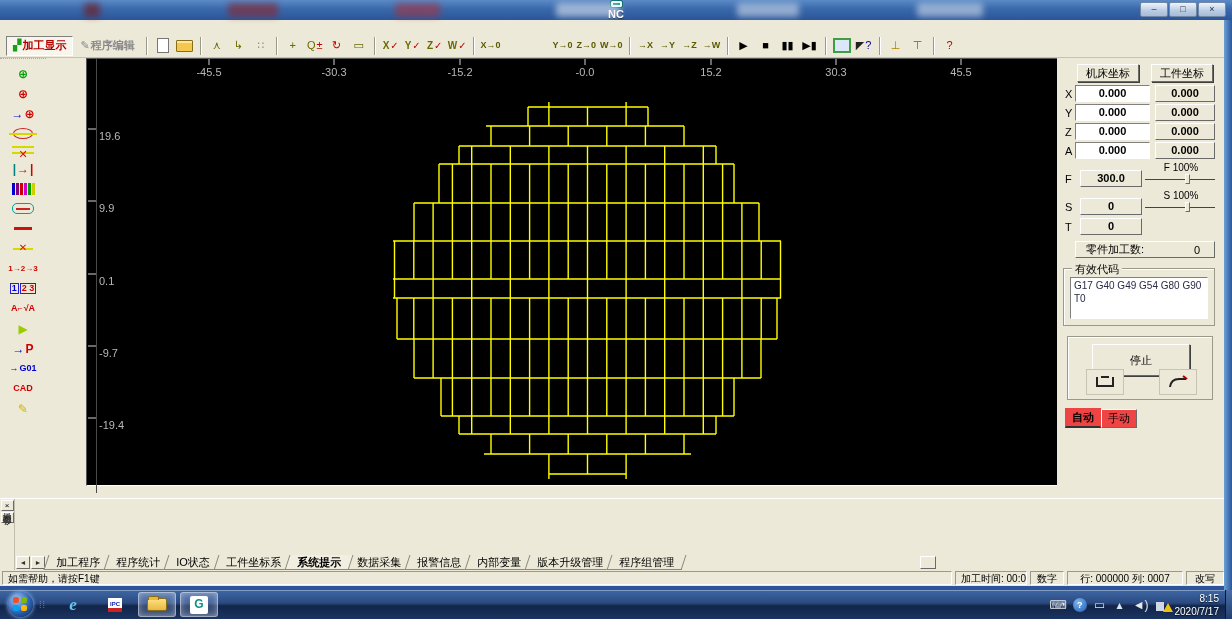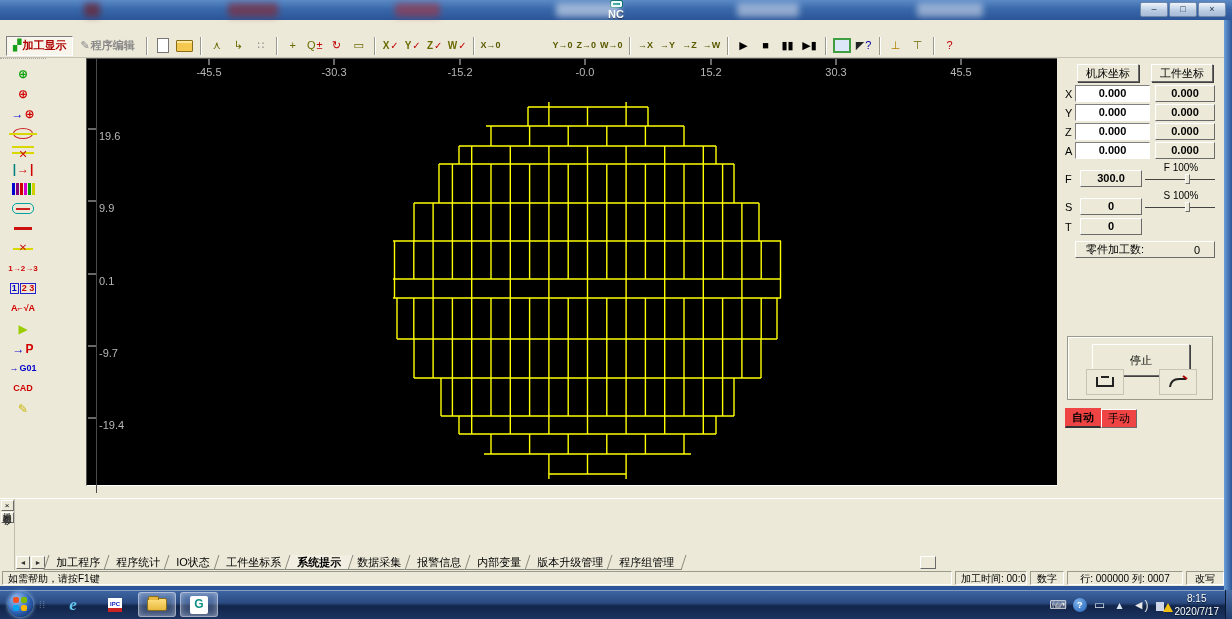--- a/index.html
+++ b/index.html
@@ -135,21 +135,21 @@
   .g-nc{background:#fff;color:#0c8f86;font-weight:bold;font-size:12px;width:18px;height:18px;text-align:center;line-height:17px;border-radius:2px;}
   #tray{margin-left:auto;display:flex;align-items:center;gap:6px;}
   .tr{display:flex;align-items:center;justify-content:center;min-width:14px;height:18px;}
   .tr span{font-size:12px;line-height:1;}
   .tr-help{width:14px;height:14px;border-radius:50%;background:radial-gradient(circle at 35% 30%,#7fb4ee,#1d5fb4);color:#fff;
     font-size:9px;font-weight:bold;text-align:center;line-height:14px;}
   .tr-net{position:relative;width:16px;height:14px;}
   .tr-net::before{content:"";position:absolute;left:1px;bottom:1px;width:8px;height:9px;background:#cfd8e8;}
   .tr-net .warn{position:absolute;right:-2px;bottom:0;width:0;height:0;border-left:5px solid transparent;
     border-right:5px solid transparent;border-bottom:9px solid #f0c010;}
-  #clock{color:#fff;font-size:10px;text-align:center;line-height:1.3;margin:0 6px 0 4px;text-shadow:0 1px 1px #012;}
+  #clock{color:#fff;font-size:10px;text-align:right;line-height:1.3;margin:0 6px 0 4px;text-shadow:0 1px 1px #012;}
   #show-desktop{width:7px;height:29px;background:linear-gradient(180deg,#4a6fa8,#233f6e);border-left:1px solid #0a1830;}
 
   
   #frame-right{position:absolute;right:0;top:20px;width:8px;height:570px;
     background:linear-gradient(90deg,#6ba0d8,#2b5598);}
 </style>
 </head>
 <body>
 
 <div id="app">
@@ -599,20 +599,27 @@
       <div class="axis-row" style="top:160px">
         <span class="axl">T</span>
         <span class="axv grey fsv">0</span>
       </div>
 
       <div class="pcount">
         <span>零件加工数:</span>
         <span>0</span>
       </div>
 
+      <div class="codes-group">
+        <span class="cg-title">有效代码</span>
+        <div class="codes-box">
+          <div>G17 G40 G49 G54 G80 G90</div>
+          <div>T0</div>
+        </div>
+      </div>
 
       <div class="stop-panel">
         <button class="rp-btn stop">停止</button>
         <div class="sp-icons">
           <button>
             <svg width="22" height="14">
               <path d="M3 2 v9 h16 v-9" fill="none" stroke="#222" stroke-width="2"></path>
               <path d="M7 2 h8" stroke="#222" stroke-width="2" fill="none"></path>
             </svg>
           </button>

